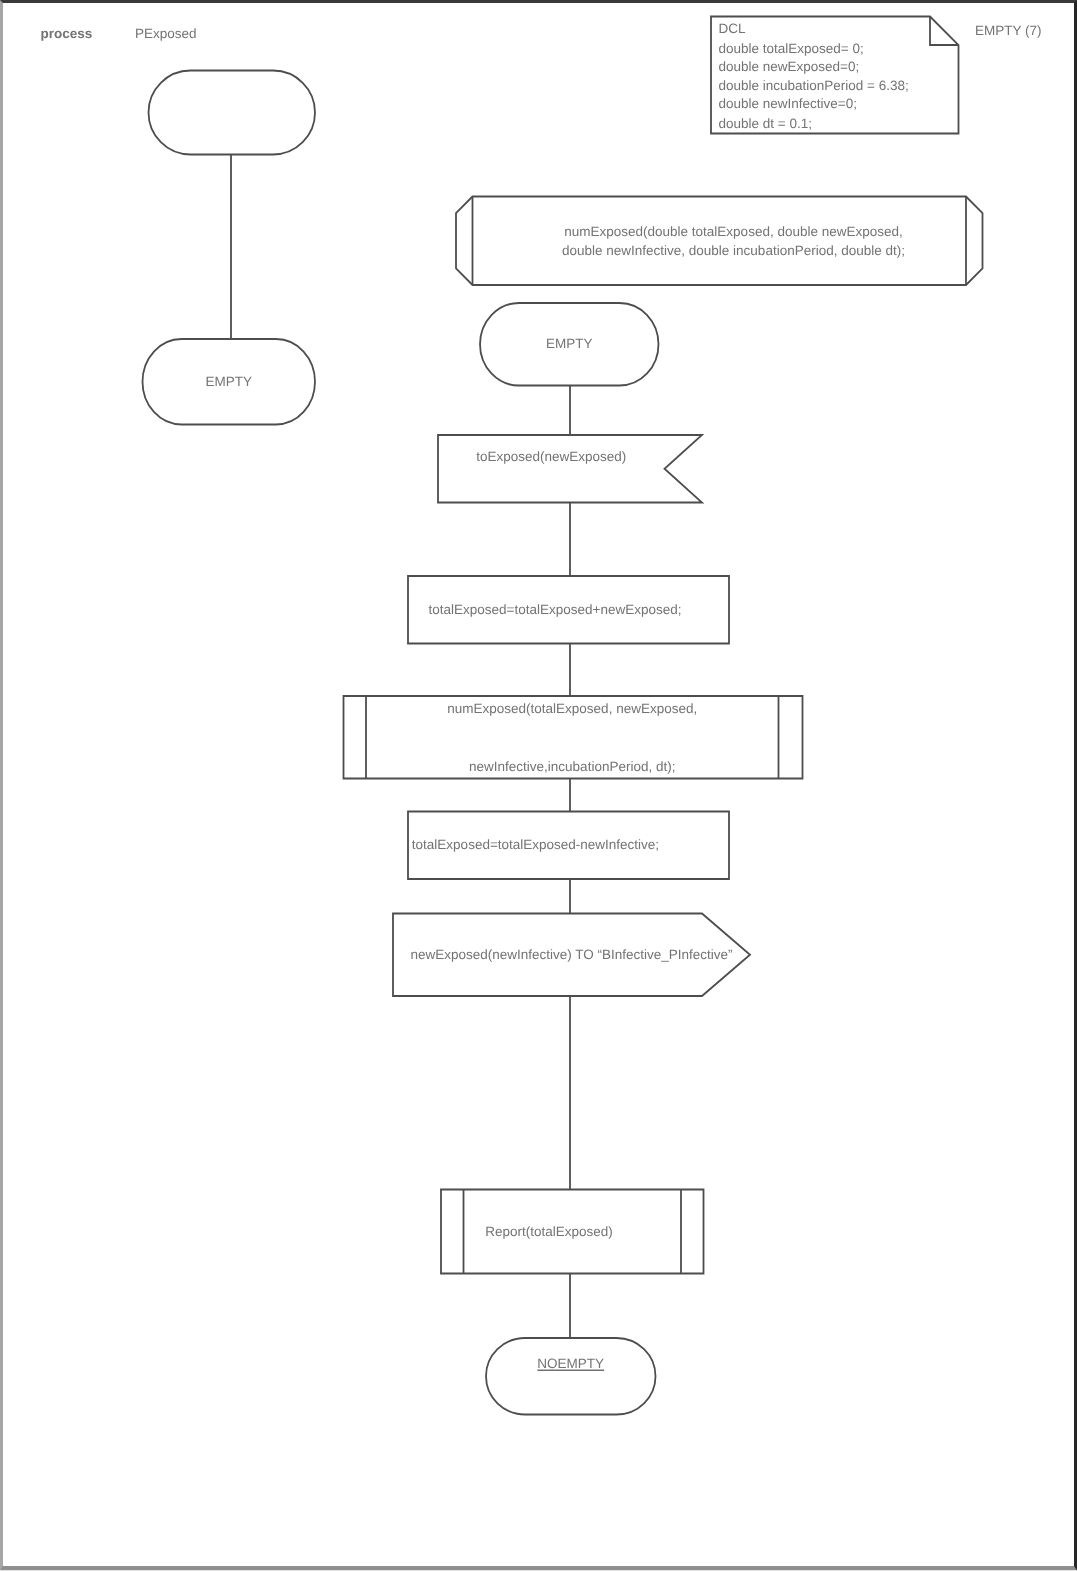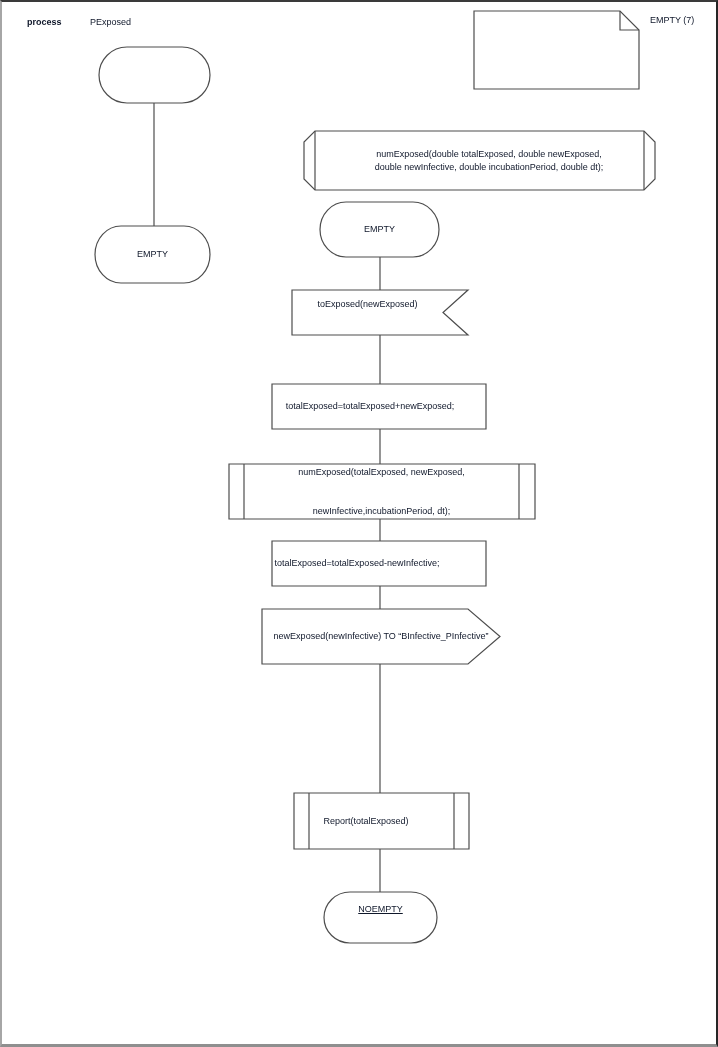--- a/index.html
+++ b/index.html
@@ -7,21 +7,21 @@
     position: relative;
     width: 718px;
     height: 1047px;
     box-sizing: border-box;
     background: #ffffff;
     border-top: 2px solid #3a3a3a;
     border-right: 2px solid #262626;
     border-bottom: 3px solid #8f8f8f;
     border-left: 2px solid #a6a6a6;
     font-family: "Liberation Sans", sans-serif;
-    color: #0f172a;
+    color: #737373;
     overflow: hidden;
   }
   svg.diagram {
     position: absolute;
     left: 0; top: 0;
     width: 714px; height: 1042px;
   }
   svg.diagram * { vector-effect: non-scaling-stroke; }
   .shape { fill: #ffffff; stroke: #4d4d4d; stroke-width: 1.2; }
   .edge  { stroke: #4d4d4d; stroke-width: 1.2; fill: none; }
@@ -89,20 +89,28 @@
     <line class="edge" x1="452" y1="791" x2="452" y2="847"></line>
     <line class="edge" x1="378" y1="847" x2="378" y2="890"></line>
 
     <path class="shape" d="M 348 890 H 409 A 26 25.5 0 0 1 409 941 H 348 A 26 25.5 0 0 1 348 890 Z"></path>
   </svg>
 
   <span class="hdr bold" style="left:25px; top:15px;">process</span>
   <span class="hdr" style="left:88px; top:15px;">PExposed</span>
   <span class="hdr" style="left:648px; top:13px;">EMPTY (7)</span>
 
+  <div class="lbl block" style="left:477px; top:11px; width:158px; height:76px;">
+    <div>DCL</div>
+    <div>double totalExposed= 0;</div>
+    <div>double newExposed=0;</div>
+    <div>double incubationPeriod = 6.38;</div>
+    <div>double newInfective=0;</div>
+    <div>double dt = 0.1;</div>
+  </div>
 
   <div class="lbl" style="left:302px; top:129px; width:370px; height:59px;text-align:center;">
     <div>numExposed(double totalExposed, double newExposed,</div>
     <div>double newInfective, double incubationPeriod, double dt);</div>
   </div>
 
   <div class="lbl" style="left:93px; top:224px; width:115px; height:57px;">EMPTY</div>
 
   <div class="lbl" style="left:318px; top:200px; width:119px; height:55px;">EMPTY</div>
 

